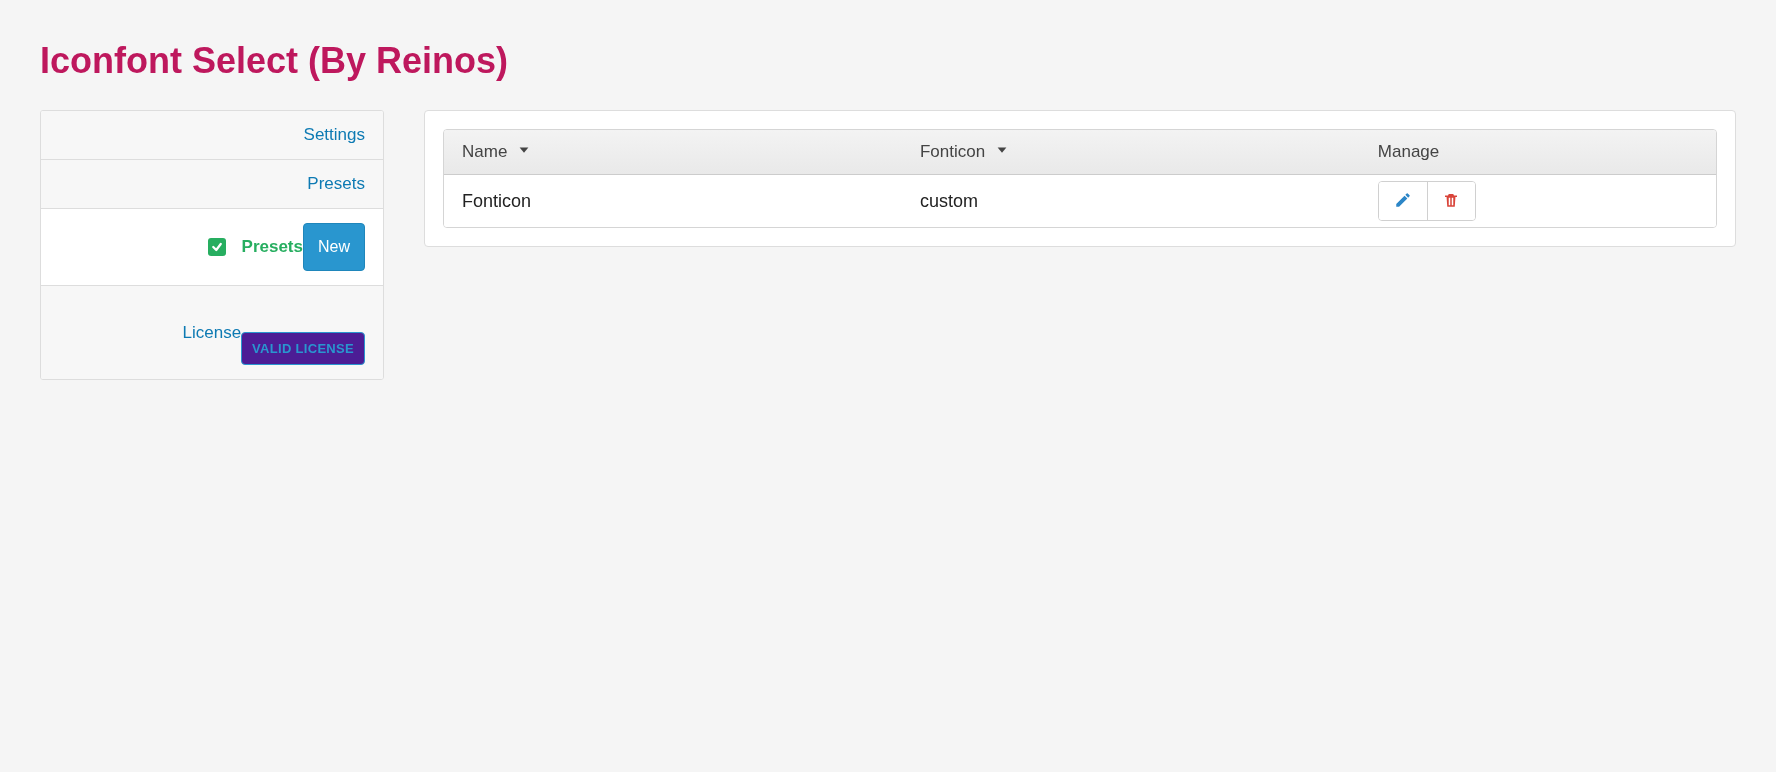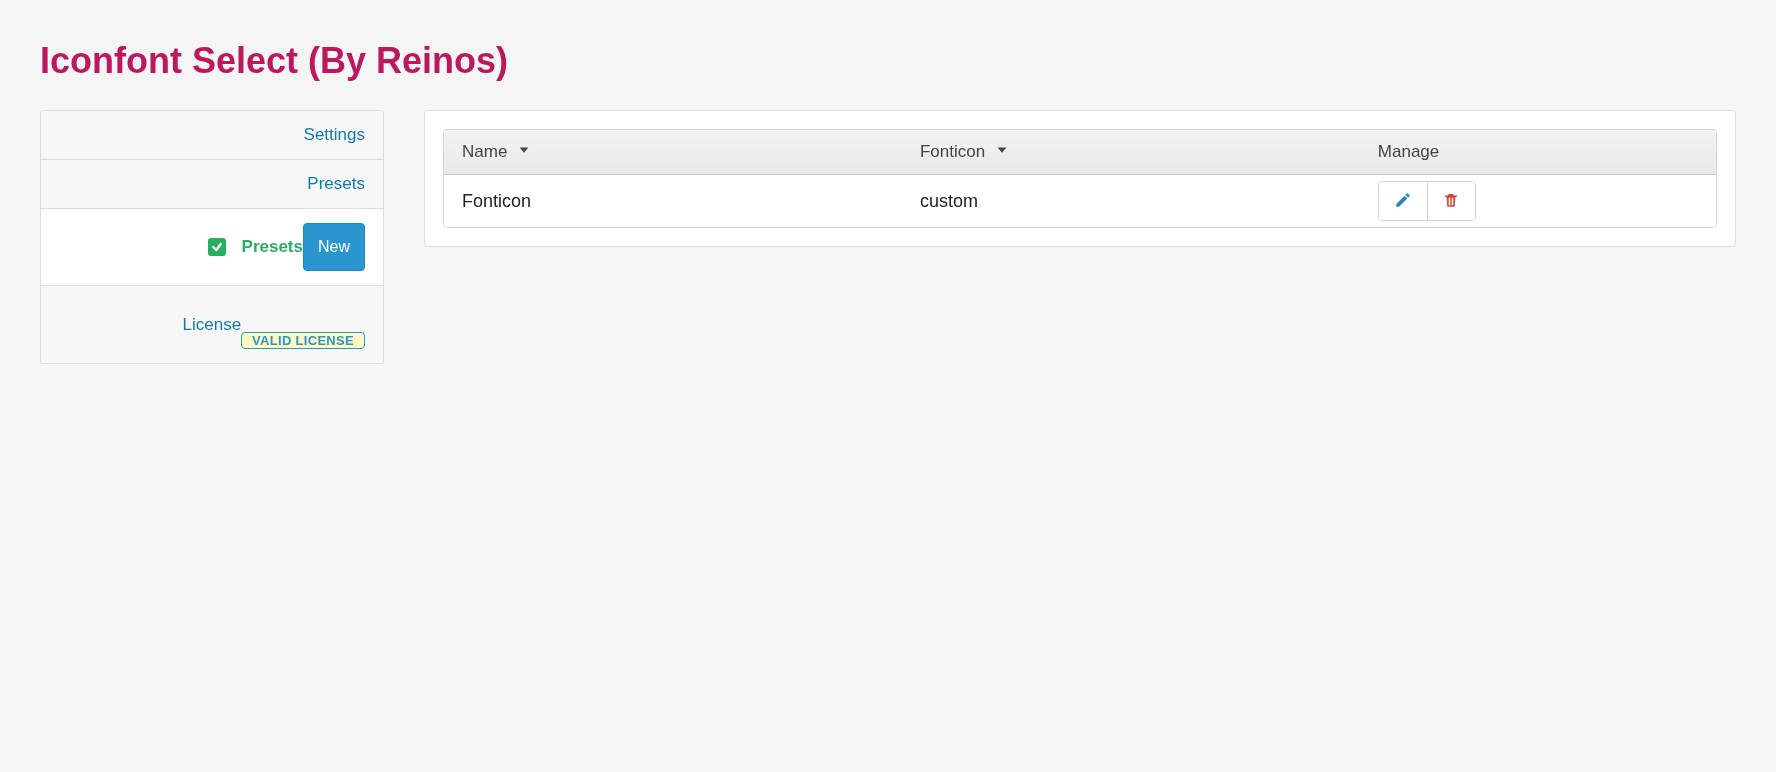--- a/index.html
+++ b/index.html
@@ -52,22 +52,22 @@
     }
     .check-icon svg { width: 12px; height: 12px; }
     .btn {
       display: inline-flex; align-items: center; justify-content: center;
       border-radius: 4px; cursor: pointer; border: 1px solid transparent;
       font-size: 15px; padding: 6px 14px;
     }
     .btn-blue { background: #2996cf; color: #fff; border-color: #1f86bb; }
     .btn-new { font-size: 16px; padding: 14px 14px; }
     .badge-outline {
-      border: 1px solid #2996cf; color: #2996cf; background: #fef9c3;
-      border-radius: 4px; padding: 0 10px; font-weight: 700; font-size: 13px;
+      border: 1px solid #2996cf; color: #2996cf; background: #4c1d95;
+      border-radius: 4px; padding: 8px 10px; font-weight: 700; font-size: 13px;
       letter-spacing: 0.3px;
       margin-top: 32px;
     }
     .main { flex: 1; }
     .breadcrumb {
       font-size: 21px;
       margin-bottom: 16px;
       color: #777;
     }
     .breadcrumb a { color: #0d7ab3; text-decoration: none; }

